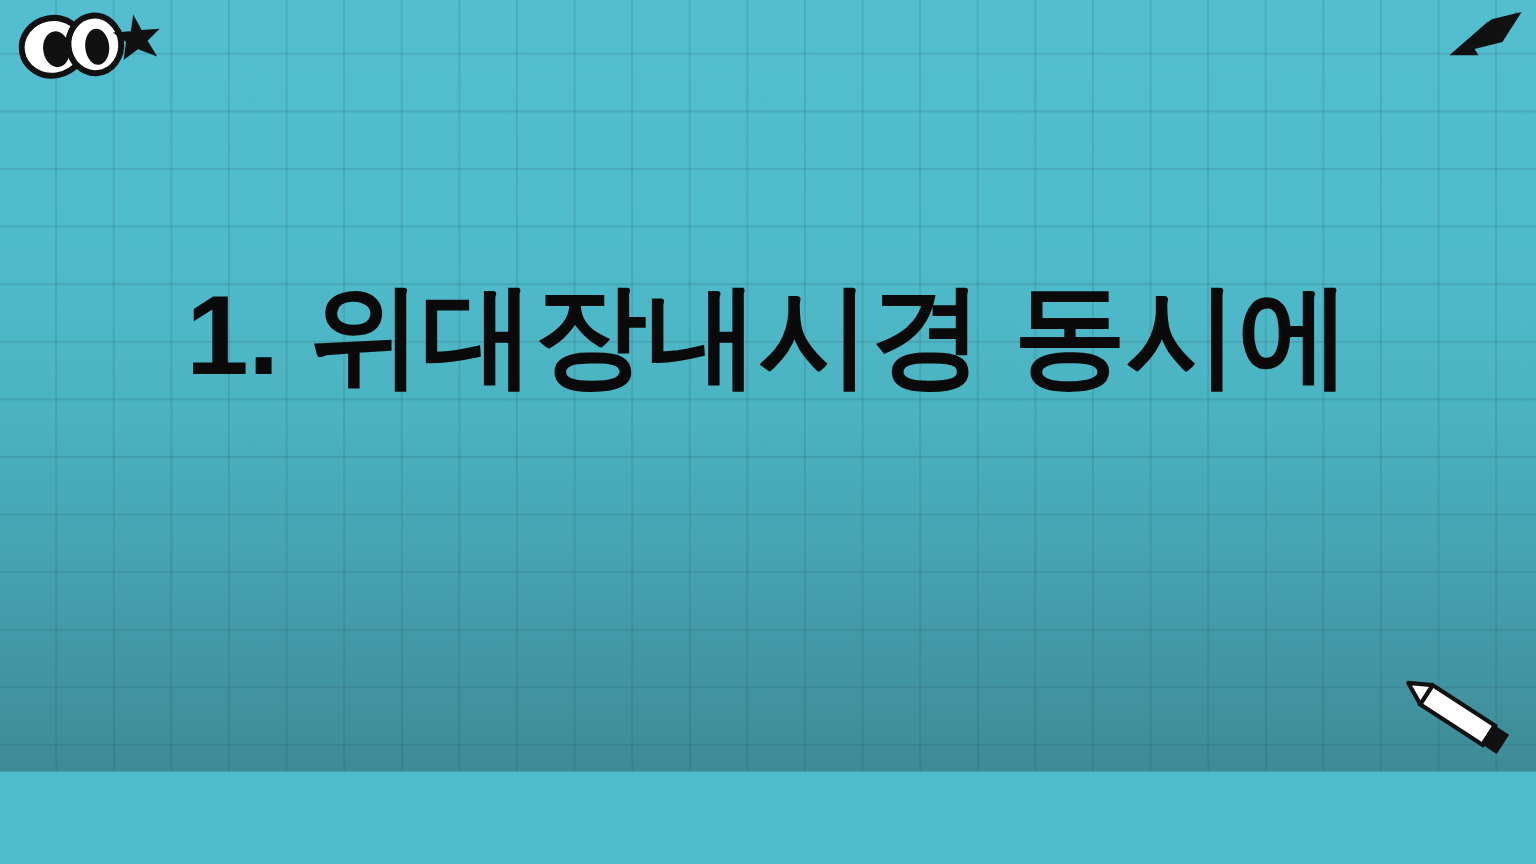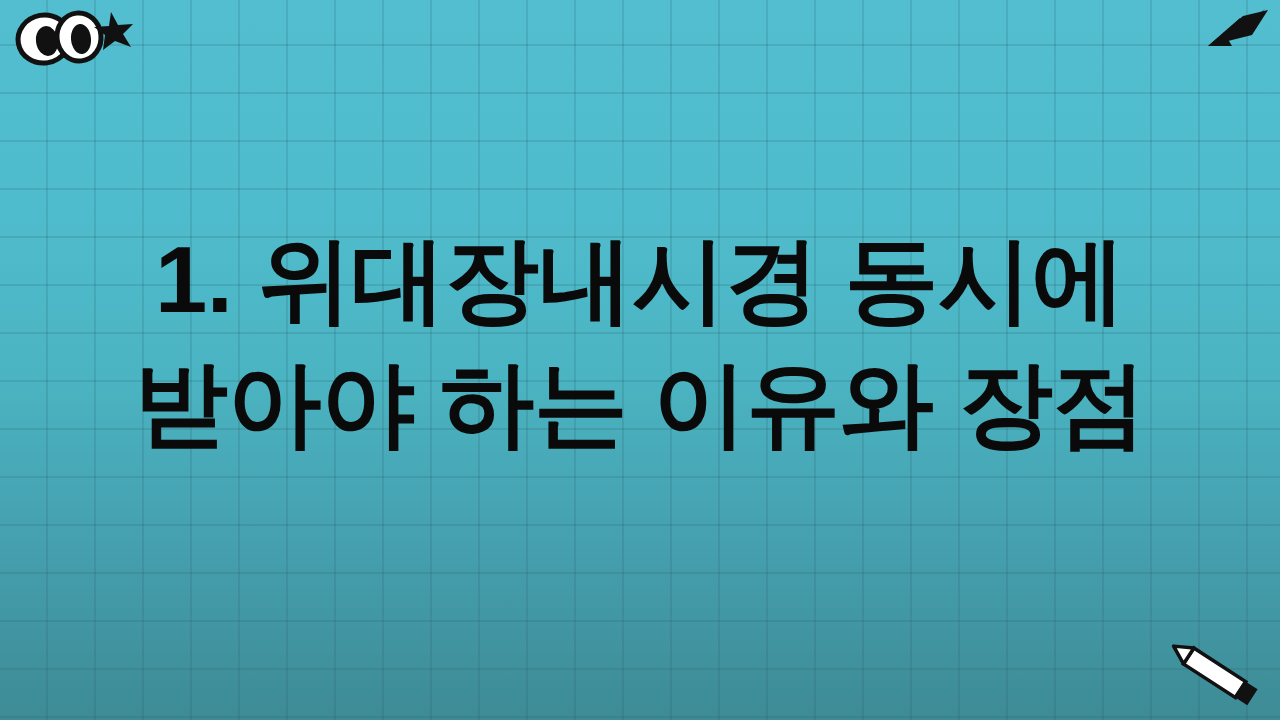--- a/index.html
+++ b/index.html
@@ -11,21 +11,21 @@
   }
 
   body {
     font-family: "Liberation Sans", "DejaVu Sans", sans-serif;
     background: #4fbcce;
   }
 
   #canvas {
     position: relative;
     width: 1280px;
-    height: 720px;
+    height: 643px;
     overflow: hidden;
     background:
       linear-gradient(180deg,
         #52bed0 0%,
         #4fbccd 28%,
         #4bb4c2 52%,
         #459fae 76%,
         #3d8b95 100%);
   }
 
@@ -132,16 +132,15 @@
 
         <rect x="82" y="28" width="16" height="19" fill="#111111"></rect>
 
         <path d="M22 28 L4 37.5 L22 47 Z" fill="#ffffff" stroke="#111111" stroke-width="3.5" stroke-linejoin="round"></path>
       </g>
     </svg>
   </div>
 
   <h1 id="headline">
     <span class="hl-line">1. 위대장내시경 동시에</span>
-    <span class="hl-line">받아야 하는 이유와 장점</span>
   </h1>
 
 </div>
 
 </body></html>

